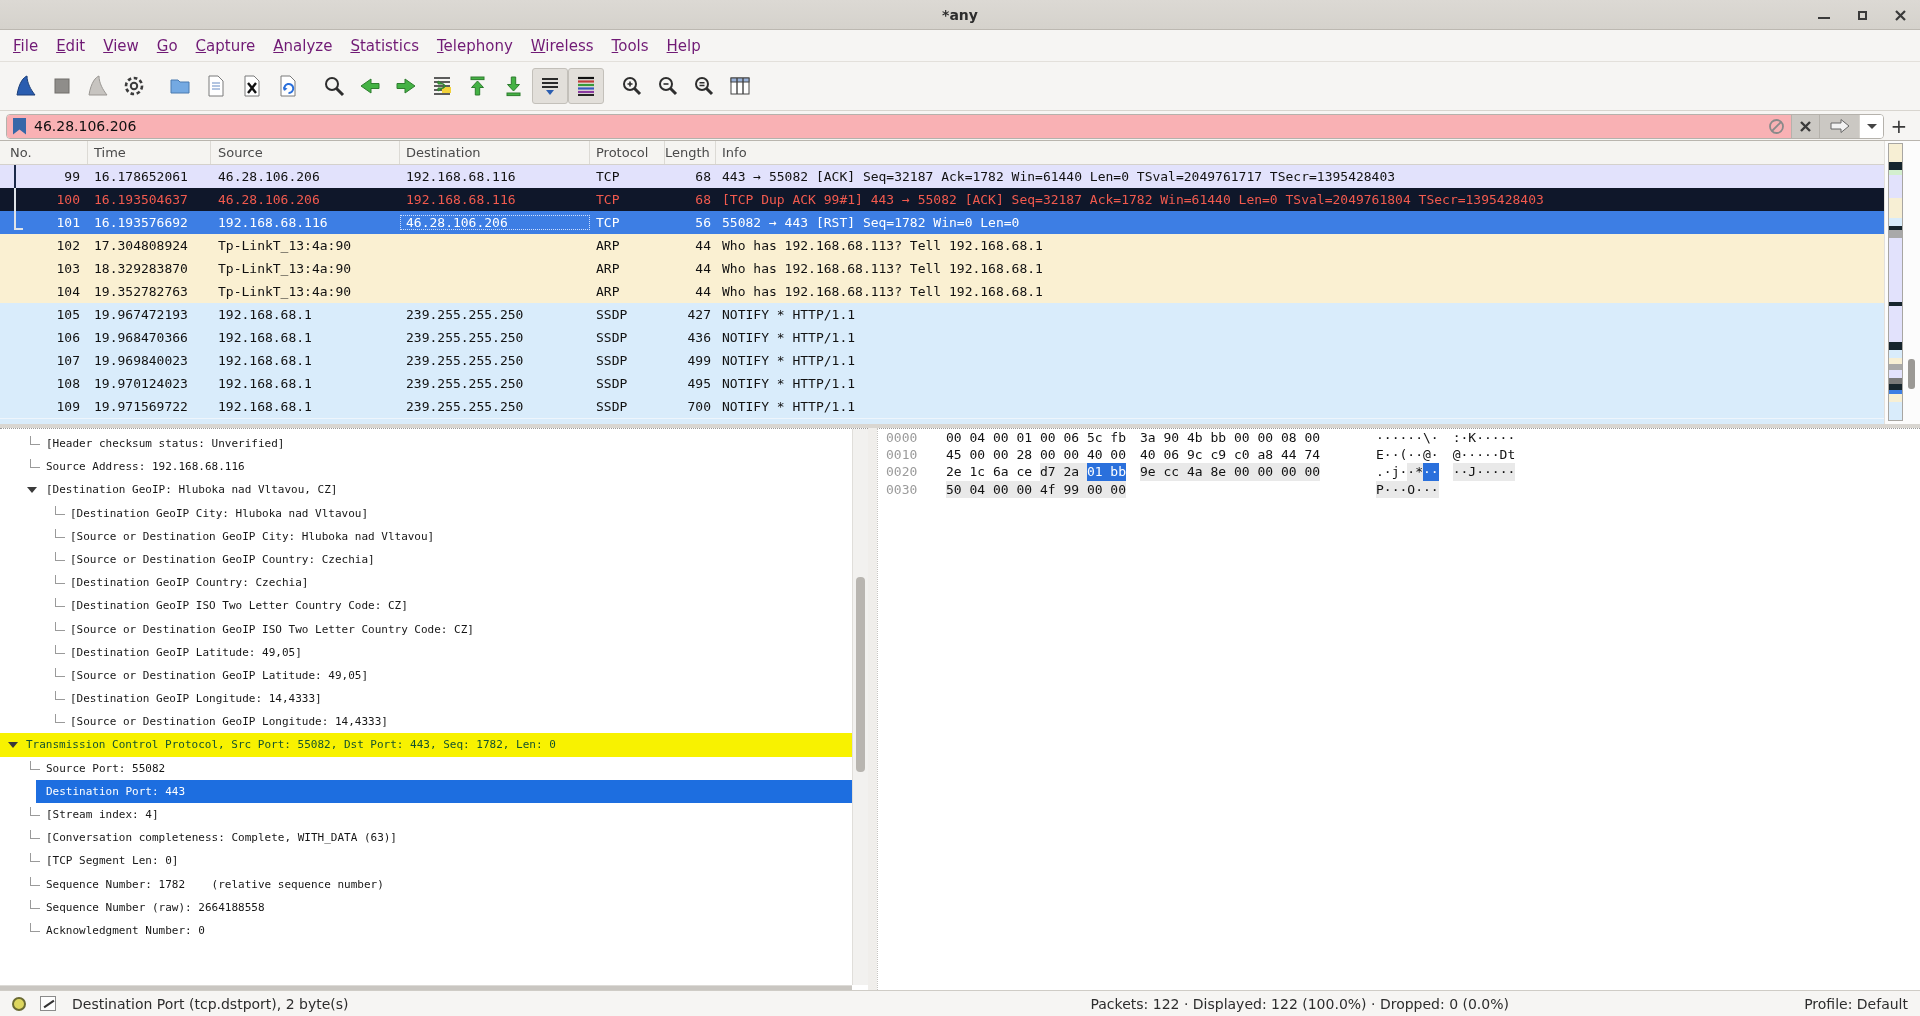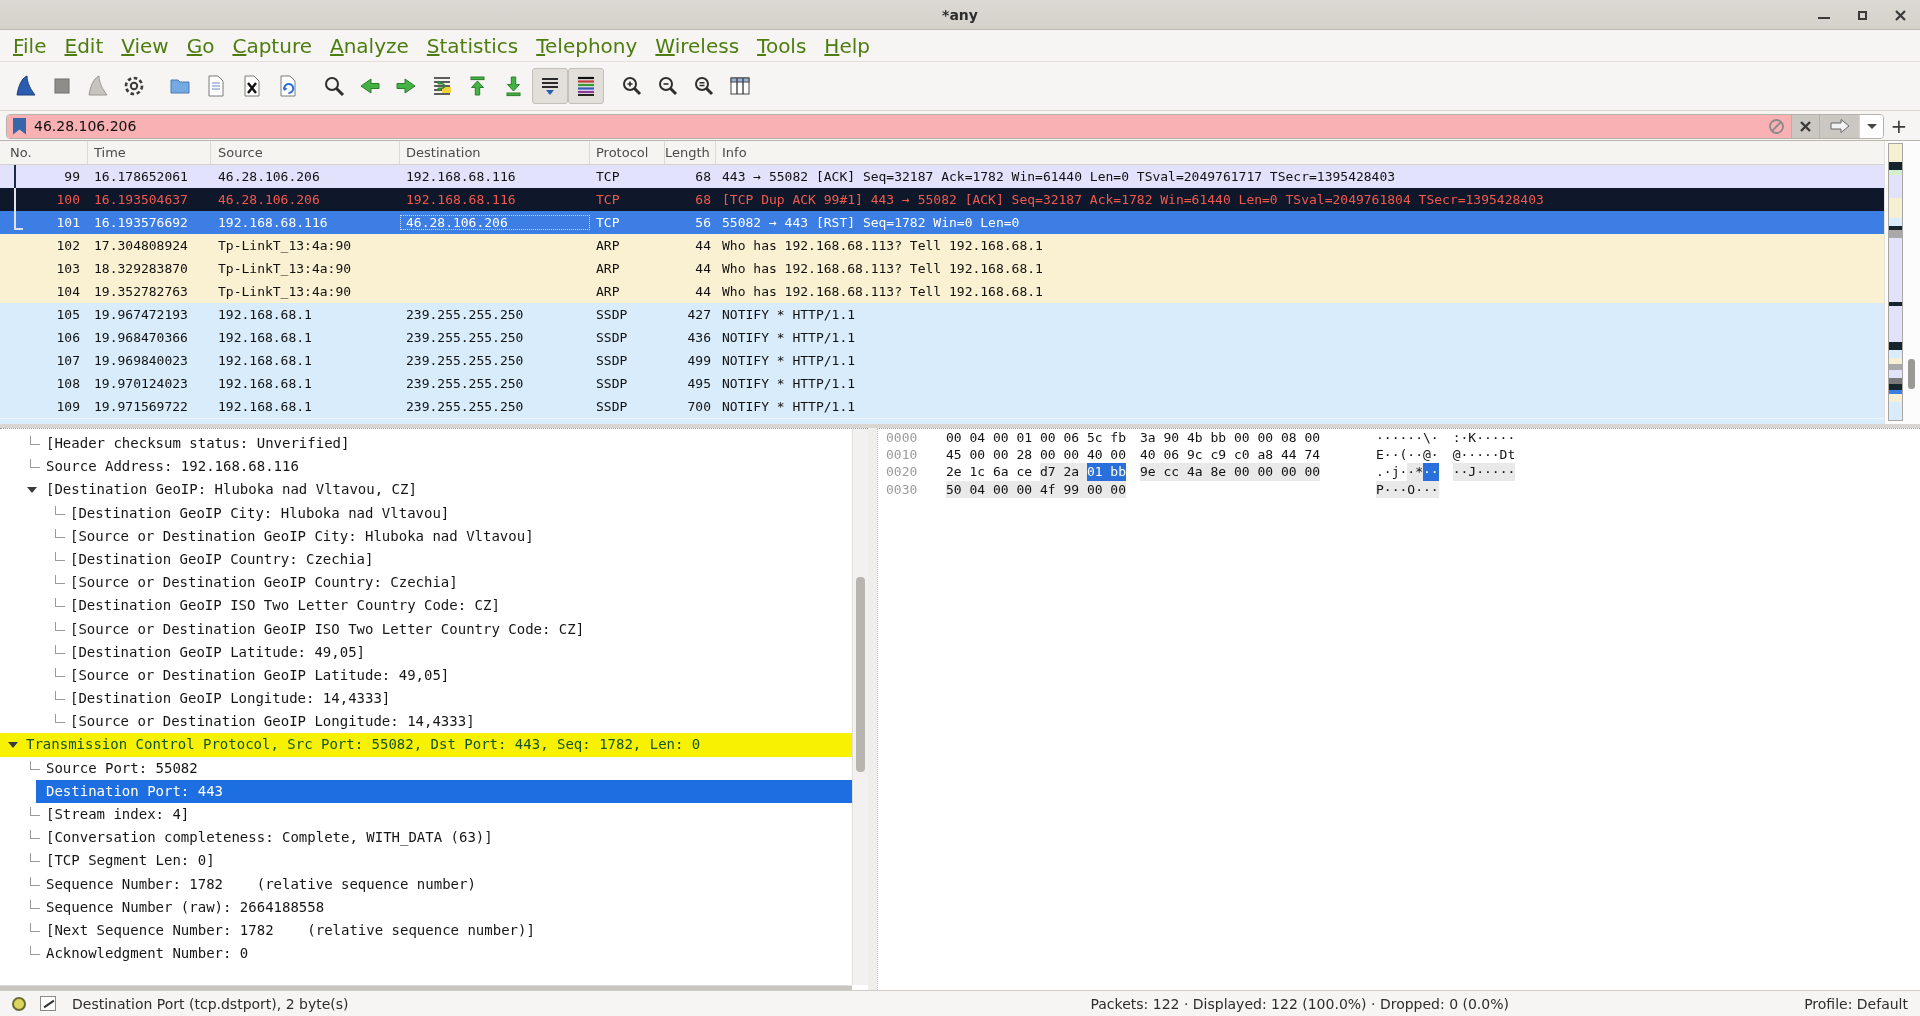--- a/index.html
+++ b/index.html
@@ -12,21 +12,21 @@
     display:flex; align-items:center; justify-content:center; }
   .title { font-weight:bold; font-size:14px; color:#2d2d2d; }
   .winbtns { position:absolute; right:8px; top:0; height:30px; display:flex; align-items:center; gap:14px; }
   .wbtn { width:24px; height:24px; display:flex; align-items:center; justify-content:center; cursor:default; }
   .ic-min { width:12px; height:2px; background:#3a3a3a; margin-top:6px; }
   .ic-max { width:9px; height:9px; border:2px solid #3a3a3a; }
 
   
   .menubar { position:absolute; left:0; top:31px; width:1920px; height:31px; background:#f6f5f3;
     display:flex; align-items:center; padding-left:4px; border-bottom:1px solid #e3e0db; }
-  .menu-item { padding:4px 9px; font-size:20px; color:#4d7c0f; }
+  .menu-item { padding:4px 9px; font-size:15px; color:#701a75; }
   .menu-item::first-letter { text-decoration:underline; }
 
   
   .toolbar { position:absolute; left:0; top:62px; width:1920px; height:49px; background:#f6f5f3;
     display:flex; align-items:center; padding-left:8px; border-bottom:1px solid #d8d5cf; }
   .tbtn { width:36px; height:36px; display:flex; align-items:center; justify-content:center; border-radius:3px; }
   .tbtn.pressed { background:#e2dfda; border:1px solid #c3c0ba; }
   .tsep { width:10px; }
   svg { display:block; }
 
@@ -86,21 +86,21 @@
   .vhandle { position:absolute; right:5px; top:218px; width:7px; height:30px; background:#9b9995; border-radius:3px; }
 
   
   .hsplit { position:absolute; left:0; top:424px; width:1920px; height:4px; background:#d9d6d1; }
   .vsplit { position:absolute; left:868px; top:428px; width:9px; height:562px; background:#f0eeeb; }
 
   
   .details { position:absolute; left:0; top:428px; width:868px; height:562px; background:#fff;
     border-top:1px dotted #9a9a9a; font-family:"DejaVu Sans Mono", monospace; overflow:hidden; }
   .dwrap { position:absolute; left:0; top:3px; right:16px; }
-  .dl { position:relative; height:23.2px; line-height:23.2px; font-size:14px; color:#161616; white-space:pre; }
+  .dl { position:relative; height:23.2px; line-height:23.2px; font-size:11px; color:#161616; white-space:pre; }
   .d0 { padding-left:26px; } .d1 { padding-left:46px; } .d2 { padding-left:70px; }
   .dl.plain.d1::before, .dl.plain.d2::before { content:""; position:absolute; top:4px; width:9px; height:8px;
     border-left:1px solid #9a9a9a; border-bottom:1px solid #9a9a9a; }
   .dl.plain.d1::before { left:30px; } .dl.plain.d2::before { left:55px; }
   .exp { position:absolute; top:9px; width:0; height:0; border-left:5px solid transparent; border-right:5px solid transparent; border-top:6px solid #3a3a3a; }
   .exp0 { left:8px; } .exp1 { left:27px; }
   .dl-yellow { background:#f8f200; color:#14532d; }
   .dl-sel { background:#1d6ee0; color:#fff; margin-left:36px; padding-left:10px; }
   .dvscroll { position:absolute; right:0; top:0; width:16px; height:556px; background:#f2f1ef; border-left:1px solid #e0deda; }
   .dvhandle { position:absolute; left:3px; width:9px; top:148px; height:195px; background:#b8b5b0; border-radius:4px; }
@@ -446,37 +446,36 @@
 
   <div class="hsplit"></div>
 
   <div class="details">
     <div class="dwrap">
       <div class="dl plain d1">[Header checksum status: Unverified]</div>
       <div class="dl plain d1">Source Address: 192.168.68.116</div>
       <div class="dl d1"><span class="exp exp1"></span><span>[Destination GeoIP: Hluboka nad Vltavou, CZ]</span></div>
       <div class="dl plain d2">[Destination GeoIP City: Hluboka nad Vltavou]</div>
       <div class="dl plain d2">[Source or Destination GeoIP City: Hluboka nad Vltavou]</div>
+      <div class="dl plain d2">[Source or Destination GeoIP Country: Czechia]</div>
       <div class="dl plain d2">[Destination GeoIP Country: Czechia]</div>
-      <div class="dl plain d2">[Source or Destination GeoIP Country: Czechia]</div>
       <div class="dl plain d2">[Destination GeoIP ISO Two Letter Country Code: CZ]</div>
       <div class="dl plain d2">[Source or Destination GeoIP ISO Two Letter Country Code: CZ]</div>
       <div class="dl plain d2">[Destination GeoIP Latitude: 49,05]</div>
       <div class="dl plain d2">[Source or Destination GeoIP Latitude: 49,05]</div>
       <div class="dl plain d2">[Destination GeoIP Longitude: 14,4333]</div>
       <div class="dl plain d2">[Source or Destination GeoIP Longitude: 14,4333]</div>
       <div class="dl d0 dl-yellow"><span class="exp exp0"></span><span>Transmission Control Protocol, Src Port: 55082, Dst Port: 443, Seq: 1782, Len: 0</span></div>
       <div class="dl plain d1">Source Port: 55082</div>
       <div class="dl dl-sel">Destination Port: 443</div>
       <div class="dl plain d1">[Stream index: 4]</div>
       <div class="dl plain d1">[Conversation completeness: Complete, WITH_DATA (63)]</div>
       <div class="dl plain d1">[TCP Segment Len: 0]</div>
       <div class="dl plain d1">Sequence Number: 1782    (relative sequence number)</div>
       <div class="dl plain d1">Sequence Number (raw): 2664188558</div>
-      <div class="dl plain d1">[Next Sequence Number: 1782    (relative sequence number)]</div>
       <div class="dl plain d1">Acknowledgment Number: 0</div>
     </div>
     <div class="dvscroll">
         <div class="dvhandle"></div>
       </div>
     <div class="dhscroll"></div>
   </div>
 
   <div class="vsplit"></div>
 

